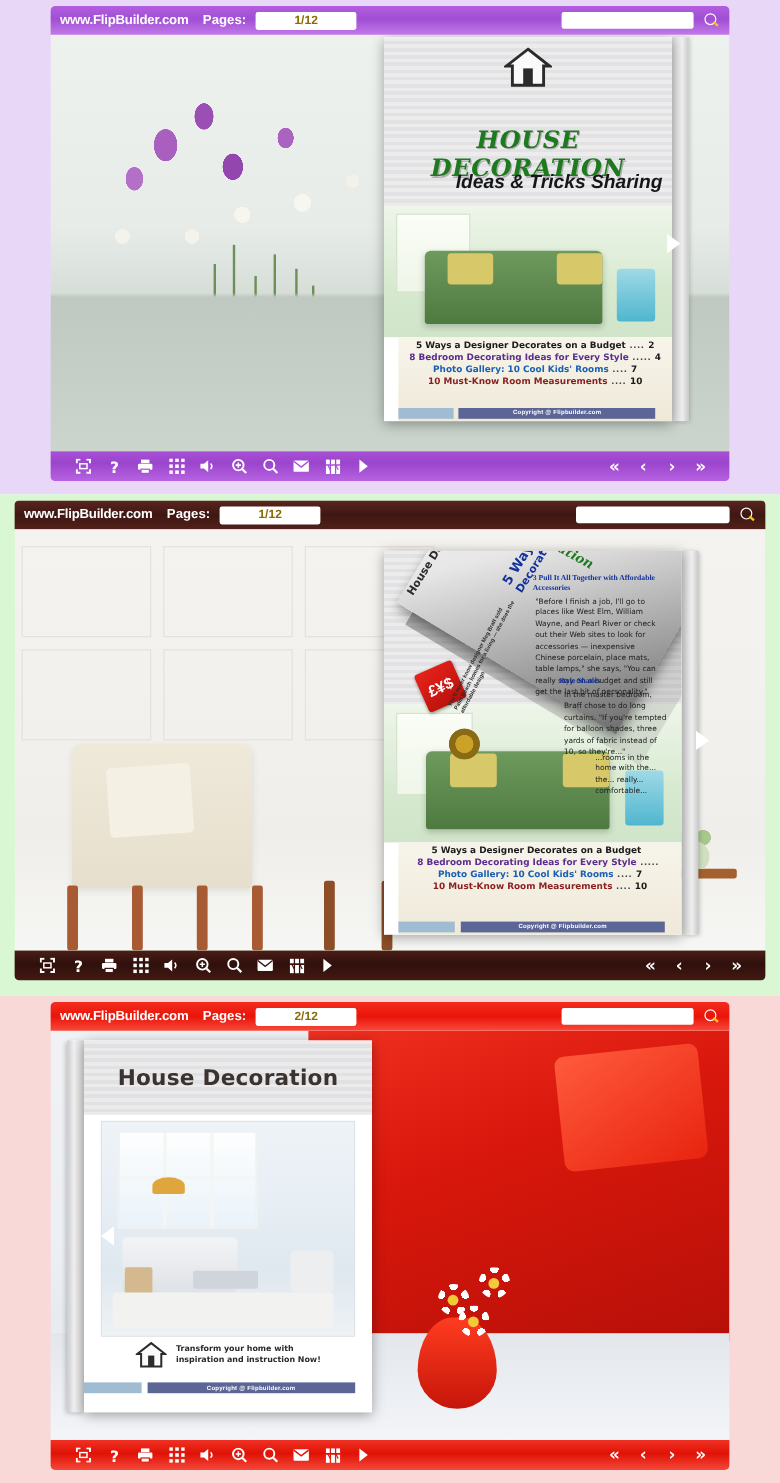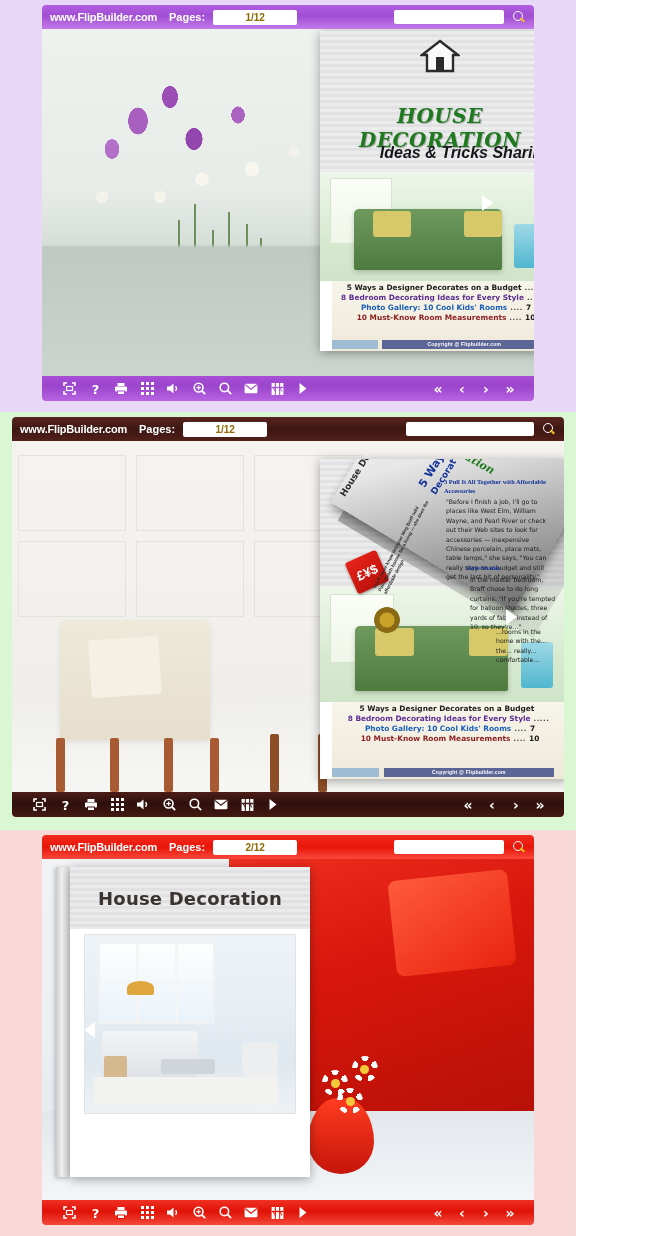--- a/index.html
+++ b/index.html
@@ -3,21 +3,21 @@
 <meta charset="utf-8">
 <style>
   * { box-sizing: border-box; margin:0; padding:0; }
   html,body { width:650px; height:1236px; }
   body {
     font-family: "Liberation Sans", sans-serif;
     background:#fff;
     overflow:hidden;
   }
 
-  .panel { position:relative; width:576px; overflow:hidden; }
+  .panel { position:relative; width:650px; overflow:hidden; }
 
   
   .panel-1 { height:412px; background:#e9d7f7; }
   .panel-2 { height:418px; background:#d8f7d2; }
   .panel-3 { height:406px; background:#f9d8d8; }
 
   .viewer {
     position:absolute; left:0; right:0;
     display:flex; flex-direction:column;
     border-radius:4px; overflow:hidden;
@@ -813,20 +813,34 @@
               <i style="left:0;top:46%;width:100%;height:3px"></i>
             </div>
             <div class="bp-lamp"></div>
             <div class="bp-sofa"></div>
             <div class="bp-table"></div>
             <div class="bp-chair"></div>
             <div class="bp-plant"></div>
             <div class="bp-rug"></div>
           </div>
 
+          <div class="back-foot">
+            <div class="back-foot-row">
+              <svg width="26" height="22" viewBox="0 0 40 34">
+                <polygon points="20,2 38,16 33,16 33,32 7,32 7,16 2,16" fill="#fafafa" stroke="#2b2b2b" stroke-width="2.6"></polygon>
+                <rect x="16" y="18" width="8" height="14" fill="#2b2b2b"></rect>
+              </svg>
+              <div>
+                <div class="back-foot-txt">Transform your home with</div>
+                <div class="back-foot-txt">inspiration and instruction Now!</div>
+              </div>
+            </div>
+            <div class="copyright-l"></div>
+            <div class="copyright">Copyright @ Flipbuilder.com</div>
+          </div>
 
         </div>
       </div>
 
       <div class="flip-arrow" style="left:36px;">
         <div class="tri-l grey"></div>
       </div>
     </div>
 
     <div class="toolbar tb-red">

